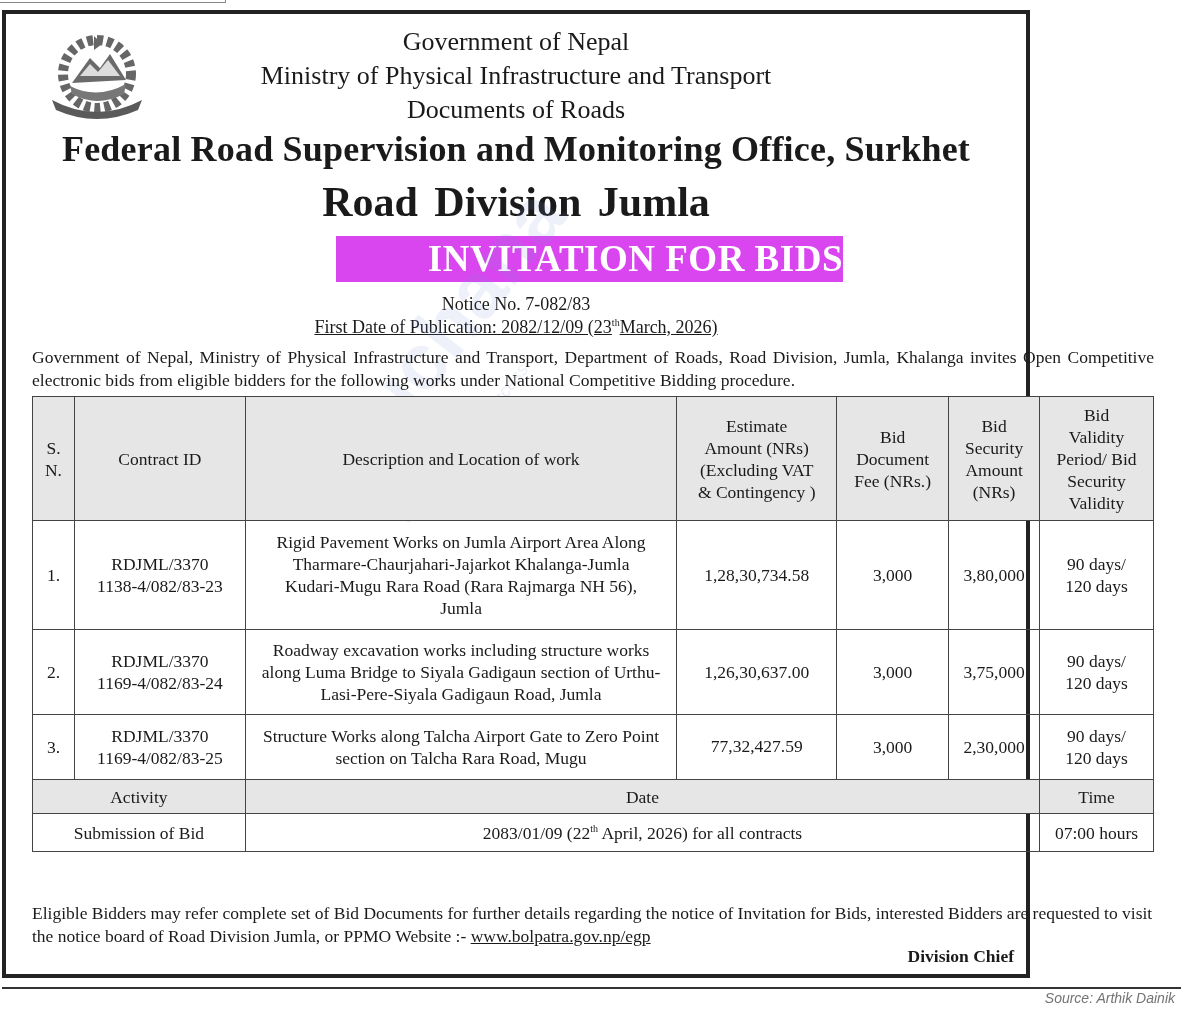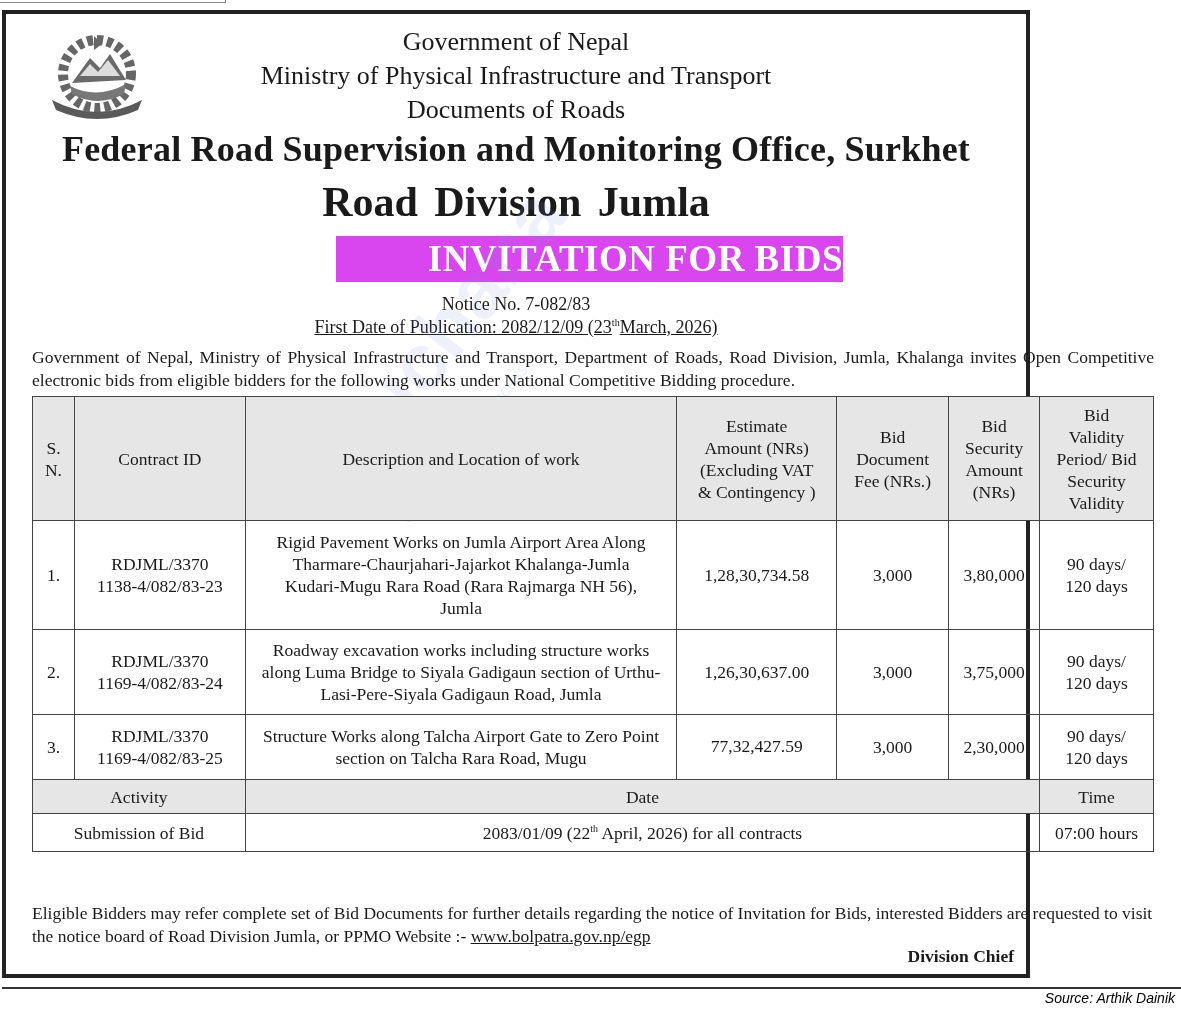--- a/index.html
+++ b/index.html
@@ -55,21 +55,21 @@
   table.works tr.act-row td { height: 38px; margin-top: 20px; }
 
   .footer-text {
     position: absolute; left: 26px; top: 888px; width: 1122px;
     font-size: 17.5px; line-height: 23px;
   }
   .footer-text a { color: #1a1a1a; text-decoration: underline; }
   .signatory { position: absolute; right: 12px; top: 932px; font-size: 17.5px; font-weight: bold; }
 
   .rule-bottom { position: absolute; left: 2px; top: 987px; width: 1179px; height: 1.5px; background: #333; }
-  .source { position: absolute; right: 6px; top: 990px; font-family: "Liberation Sans", "DejaVu Sans", sans-serif; font-style: italic; font-size: 14px; color: #000000; }
+  .source { position: absolute; right: 6px; top: 990px; font-family: "Liberation Sans", "DejaVu Sans", sans-serif; font-style: italic; font-size: 14px; color: #737373; }
 
   .watermark {
     position: absolute; left: 300px; top: 420px; transform: rotate(-52deg);
     transform-origin: left top; font-family: "Liberation Sans", sans-serif; font-weight: bold;
     font-size: 80px; color: rgba(120,150,210,0.13); pointer-events: none; white-space: nowrap;
   }
   .watermark-sub {
     position: absolute; left: 390px; top: 500px; transform: rotate(-52deg);
     transform-origin: left top; font-family: "Liberation Sans", sans-serif; font-style: italic;
     font-size: 18px; color: rgba(120,140,180,0.15); pointer-events: none; white-space: nowrap;

